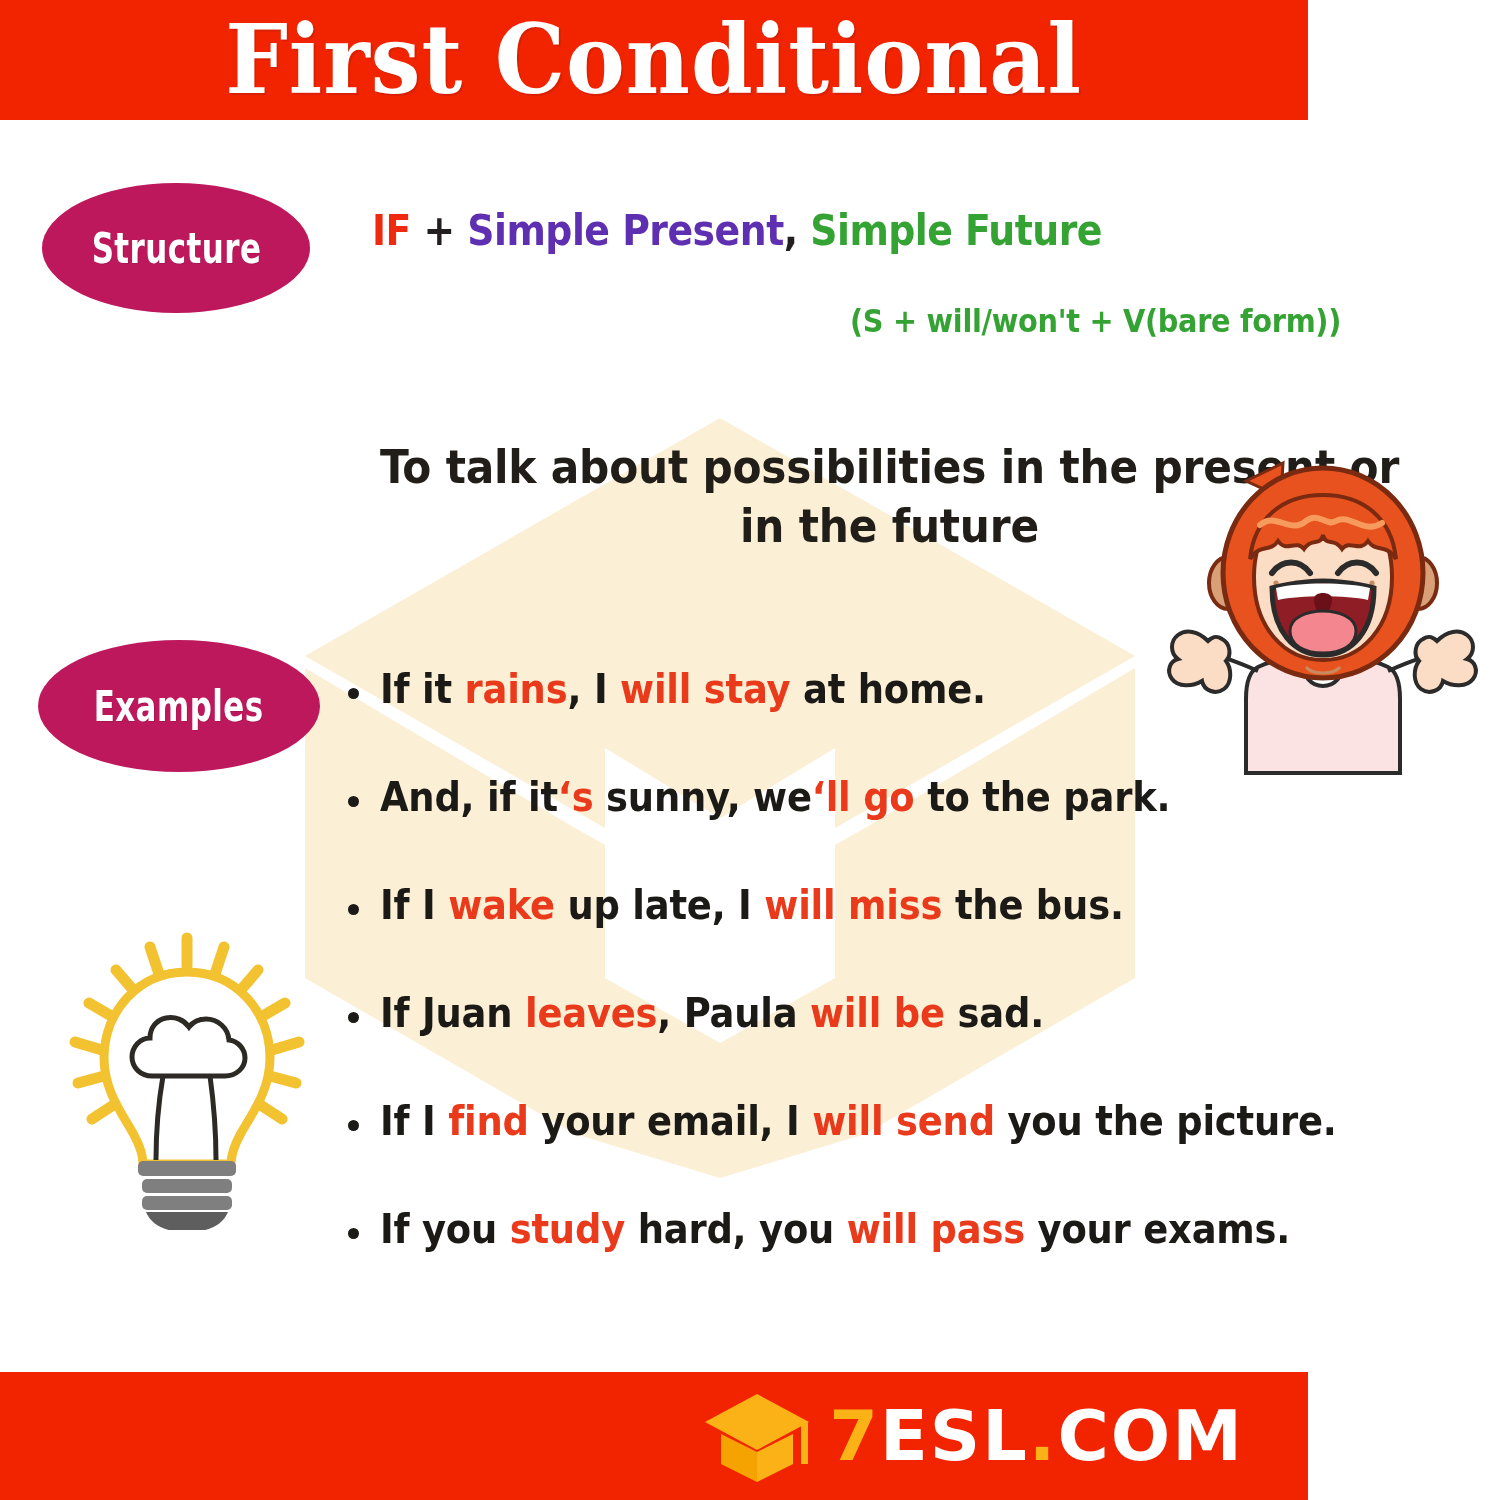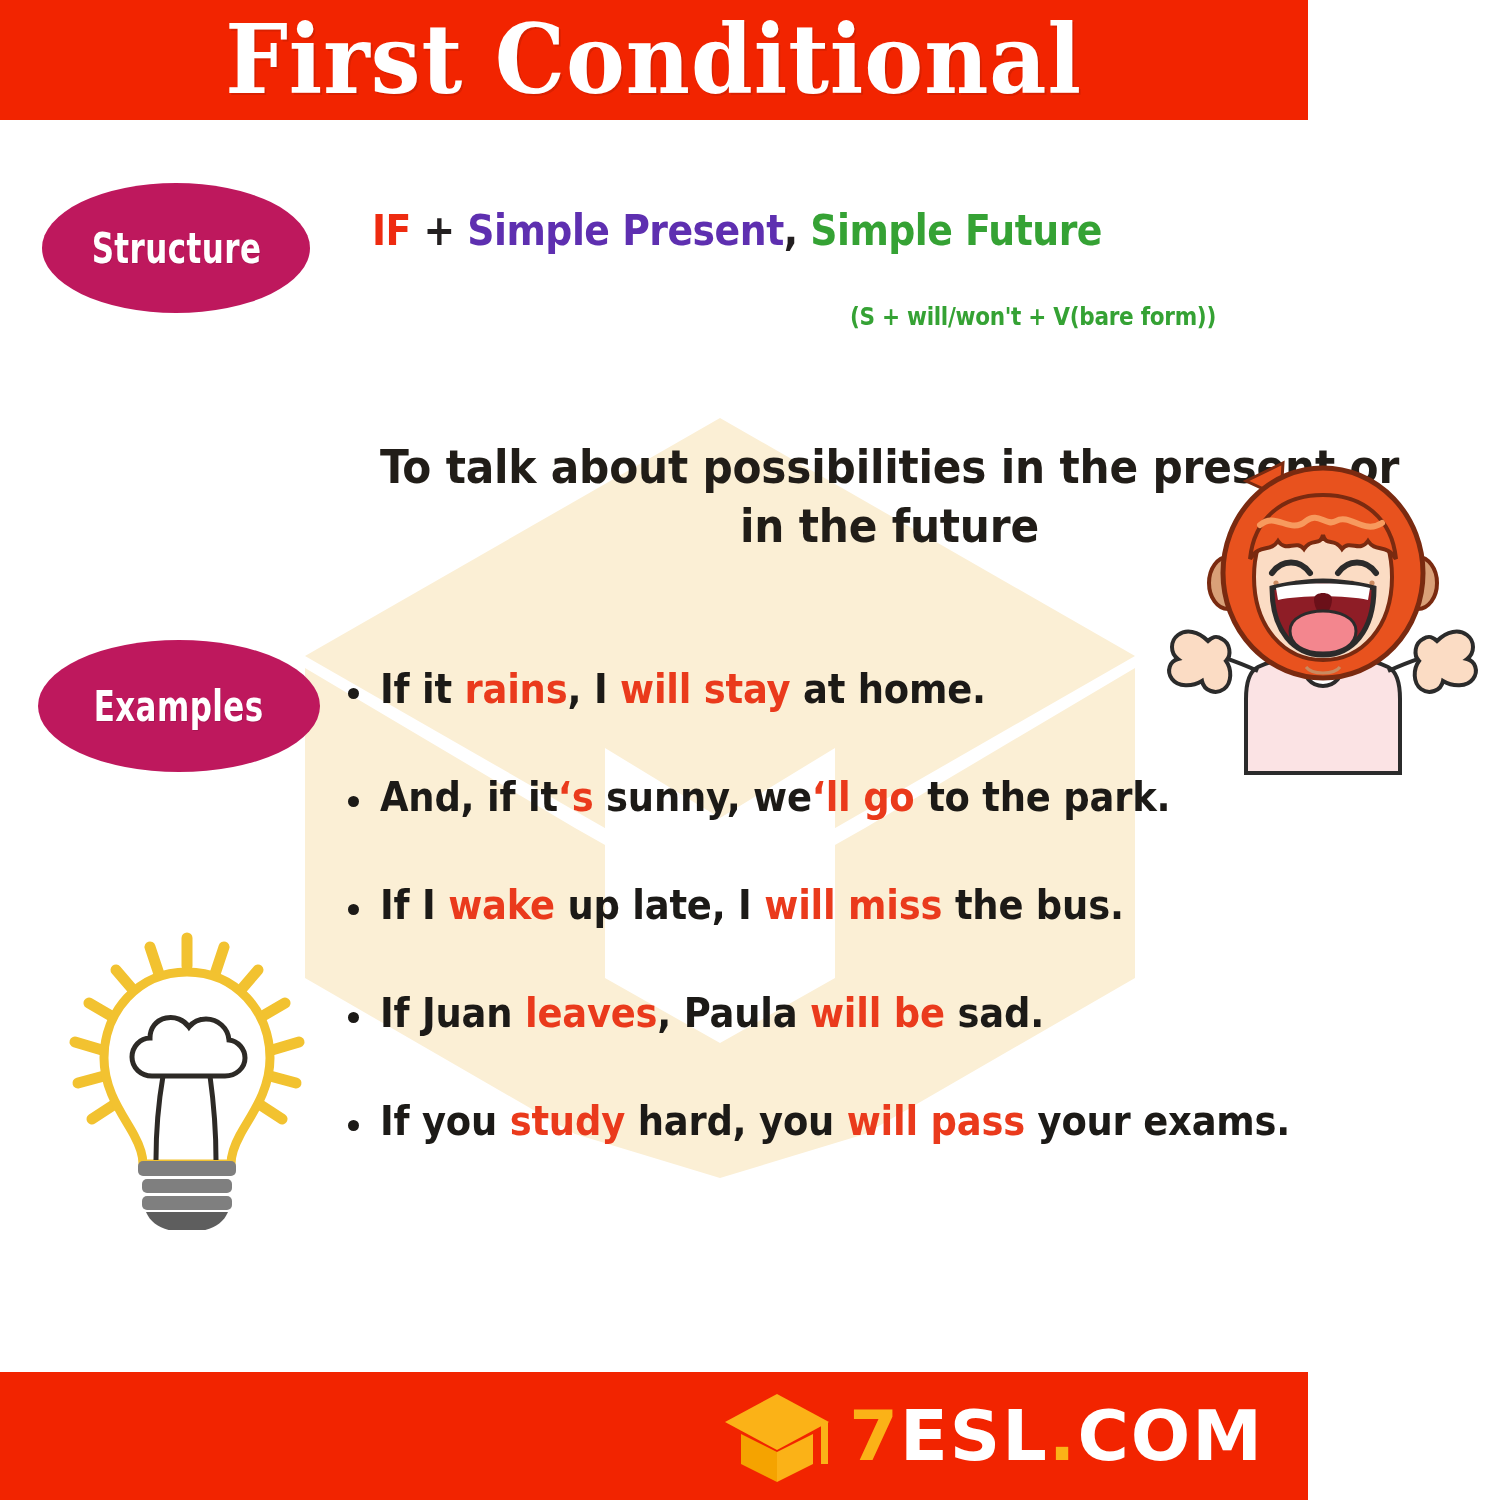--- a/index.html
+++ b/index.html
@@ -28,21 +28,21 @@
     display: flex;
     align-items: center;
     justify-content: center;
   }
   #bottom-banner {
     top: 1372px;
     height: 128px;
     display: flex;
     align-items: center;
     justify-content: flex-end;
-    padding-right: 44px;
+    padding-right: 64px;
     box-sizing: border-box;
   }
   #page-title {
     color: #ffffff;
     font-family: "DejaVu Serif", "Liberation Serif", serif;
     font-size: 96px;
     font-weight: 700;
     letter-spacing: 1px;
     line-height: 1;
     transform: scaleX(0.92);
@@ -115,21 +115,21 @@
   #structure-formula .t-if     { color: #EE2B10; }
   #structure-formula .t-plus   { color: #231F20; }
   #structure-formula .t-pres   { color: #5E2FB0; }
   #structure-formula .t-comma  { color: #231F20; }
   #structure-formula .t-fut    { color: #35A234; }
 
   #structure-subformula {
     position: absolute;
     left: 850px;
     top: 185px;
-    font-size: 24px;
+    font-size: 32px;
     color: #35A234;
     line-height: 1;
     white-space: nowrap;
     letter-spacing: -0.3px;
   }
 
   
   #usage-text {
     position: absolute;
     left: 372px;
@@ -251,20 +251,21 @@
 
   <div class="pill" id="pill-examples">
     <span>Examples</span>
   </div>
 
   <ul id="examples-list" class="cond">
       <li><span>If it </span><span class="hl">rains</span><span>, I </span><span class="hl">will stay</span><span> at home.</span></li>
       <li><span>And, if it</span><span class="hl">‘s</span><span> sunny, we</span><span class="hl">‘ll go</span><span> to the park.</span></li>
       <li><span>If I </span><span class="hl">wake</span><span> up late, I </span><span class="hl">will miss</span><span> the bus.</span></li>
       <li><span>If Juan </span><span class="hl">leaves</span><span>, Paula </span><span class="hl">will be</span><span> sad.</span></li>
+      <li><span>If I </span><span class="hl">find</span><span> your email, I </span><span class="hl">will send</span><span> you the picture.</span></li>
       <li><span>If you </span><span class="hl">study</span><span> hard, you </span><span class="hl">will pass</span><span> your exams.</span></li>
     </ul>
 
   <svg id="lightbulb" viewBox="0 0 290 310" xmlns="http://www.w3.org/2000/svg" aria-hidden="true">
     <g stroke="#F2C230" stroke-width="11" stroke-linecap="round" fill="none">
       <line x1="145" y1="18" x2="145" y2="46"></line>
       <line x1="108" y1="27" x2="117" y2="54"></line>
       <line x1="182" y1="27" x2="173" y2="54"></line>
       <line x1="74" y1="50" x2="92" y2="71"></line>
       <line x1="216" y1="50" x2="198" y2="71"></line>

